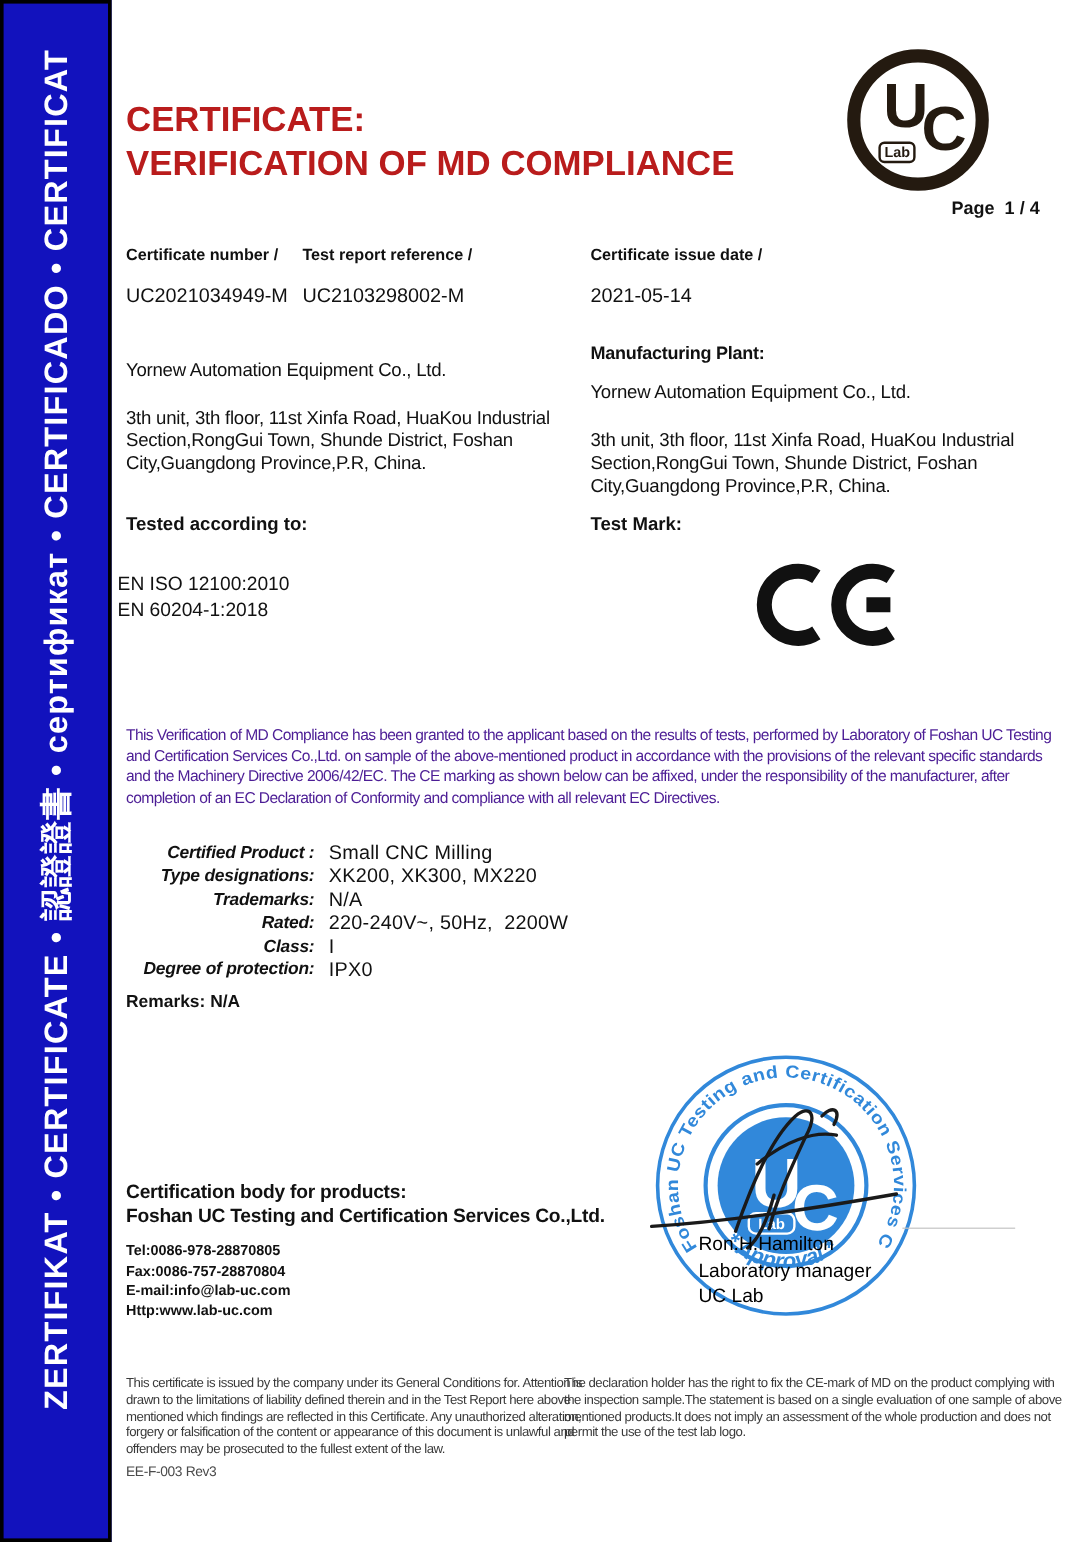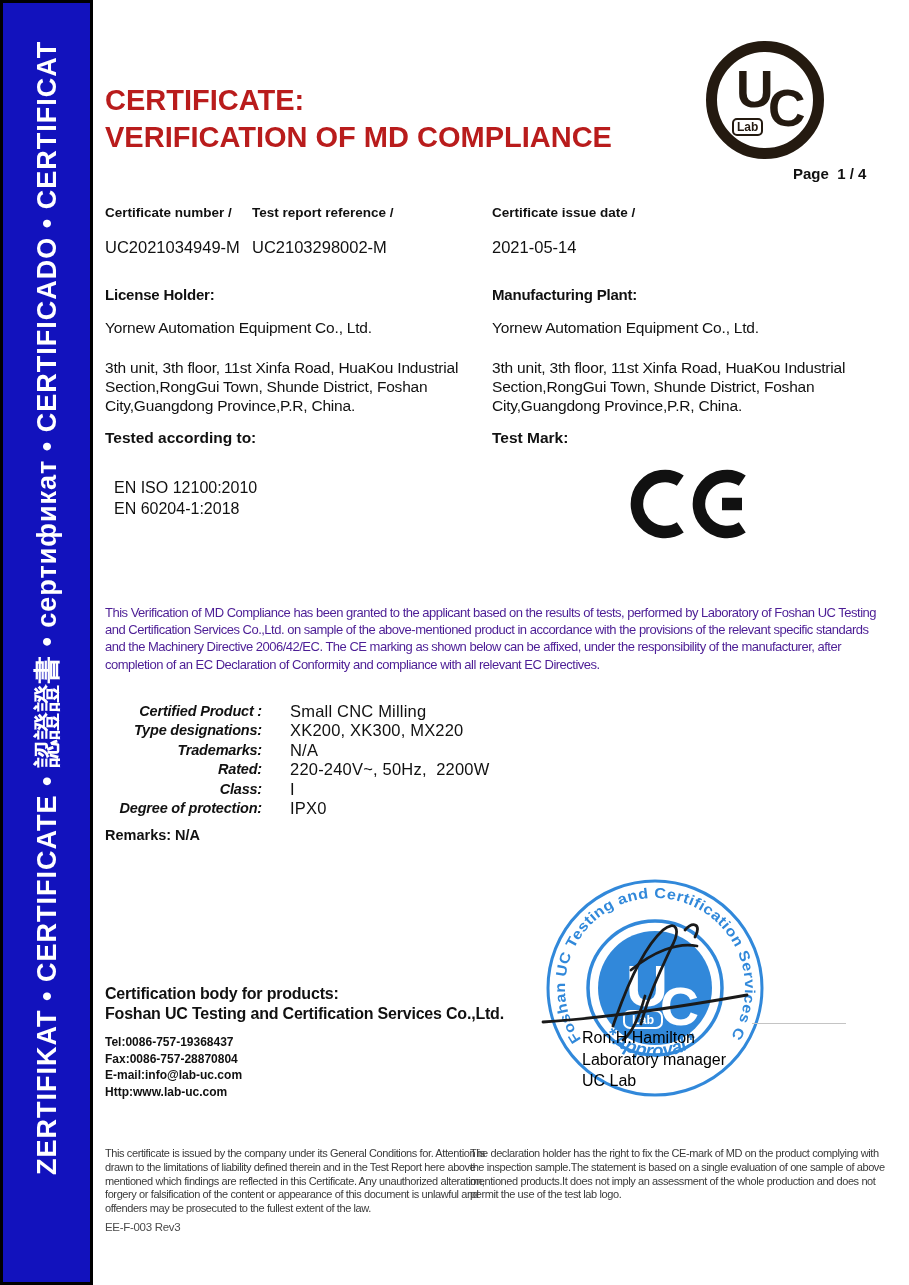--- a/index.html
+++ b/index.html
@@ -31,32 +31,32 @@
 
   
   .party{position:absolute;top:285px;font-size:15.5px;line-height:19px;letter-spacing:-0.2px;}
   .party.lh{left:105px;width:392px;} .party.mp{left:492px;width:396px;}
   .p-label{font-weight:bold;font-size:15px;}
   .p-name{margin-top:14px;}
   .p-addr{margin-top:21px;}
 
   
   .sec-label{position:absolute;top:429px;font-weight:bold;font-size:15.5px;}
-  .standards{position:absolute;left:114px;top:477px;font-size:16px;line-height:21px;}
+  .standards{position:absolute;left:98px;top:477px;font-size:16px;line-height:21px;}
   .ce{position:absolute;left:628px;top:466px;}
 
   
   .statement{position:absolute;left:105px;top:604px;width:786px;font-size:13px;
              line-height:17.2px;letter-spacing:-0.5px;color:#4c1d95;}
 
   
   .product{position:absolute;left:105px;top:702px;}
   .prow{display:flex;line-height:19.4px;}
   .plabel{width:157px;text-align:right;font-weight:bold;font-style:italic;font-size:14.5px;letter-spacing:-0.2px;}
-  .pvalue{margin-left:28px;font-size:16.5px;letter-spacing:0.2px;white-space:pre;}
+  .pvalue{margin-left:12px;font-size:16.5px;letter-spacing:0.2px;white-space:pre;}
   .remarks{position:absolute;left:105px;top:827px;font-weight:bold;font-size:14.5px;}
 
   
   .certbody{position:absolute;left:105px;top:984px;font-weight:bold;font-size:16px;line-height:20px;letter-spacing:-0.2px;}
   .contacts{position:absolute;left:105px;top:1034px;font-weight:bold;font-size:12px;line-height:16.5px;}
 
   
   .stamp{position:absolute;left:540px;top:873px;opacity:.93;}
   .sig{position:absolute;left:535px;top:900px;z-index:3;}
   .sig-line{position:absolute;left:752px;top:1023px;width:94px;height:1px;background:#c4c4c4;}
@@ -90,21 +90,20 @@
   <div class="page-num">Page  1 / 4</div>
 
   <div class="meta-label mc1">Certificate number /</div>
   <div class="meta-label mc2">Test report reference /</div>
   <div class="meta-label mc3">Certificate issue date /</div>
   <div class="meta-value mc1">UC2021034949-M</div>
   <div class="meta-value mc2">UC2103298002-M</div>
   <div class="meta-value mc3">2021-05-14</div>
 
   <div class="party lh">
-    <div class="p-label">License Holder:</div>
     <div class="p-name">Yornew Automation Equipment Co., Ltd.</div>
     <div class="p-addr">3th unit, 3th floor, 11st Xinfa Road, HuaKou Industrial Section,RongGui Town, Shunde District, Foshan City,Guangdong Province,P.R, China.</div>
   </div>
   <div class="party mp">
     <div class="p-label">Manufacturing Plant:</div>
     <div class="p-name">Yornew Automation Equipment Co., Ltd.</div>
     <div class="p-addr">3th unit, 3th floor, 11st Xinfa Road, HuaKou Industrial Section,RongGui Town, Shunde District, Foshan City,Guangdong Province,P.R, China.</div>
   </div>
 
   <div class="sec-label" style="left:105px">Tested according to:</div>
@@ -148,21 +147,21 @@
         <div class="pvalue">IPX0</div>
       </div>
   </div>
   <div class="remarks">Remarks: N/A</div>
 
   <div class="certbody">
     <div>Certification body for products:</div>
     <div>Foshan UC Testing and Certification Services Co.,Ltd.</div>
   </div>
   <div class="contacts">
-    <div>Tel:0086-757-19368437</div>
+    <div>Tel:0086-978-28870805</div>
     <div>Fax:0086-757-28870804</div>
     <div>E-mail:info@lab-uc.com</div>
     <div>Http:www.lab-uc.com</div>
   </div>
 
   <svg class="stamp" width="230" height="230" viewBox="0 0 230 230">
     <defs>
       <path id="ringArc" d="M 41.3 166.6 A 90 90 0 1 1 188.7 166.6"></path>
       <path id="botArc" d="M 63.5 162.5 A 72 72 0 0 0 166.5 162.5"></path>
     </defs>

